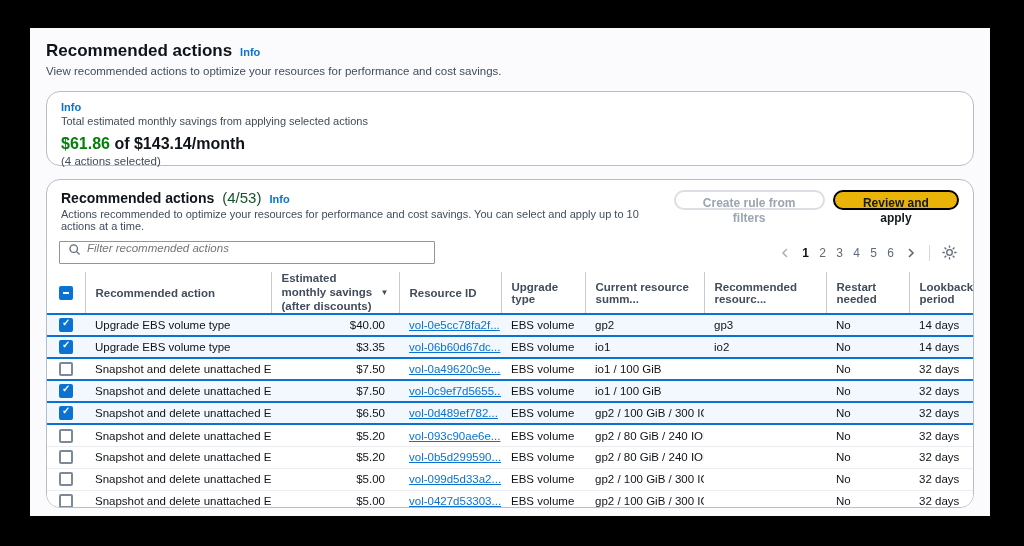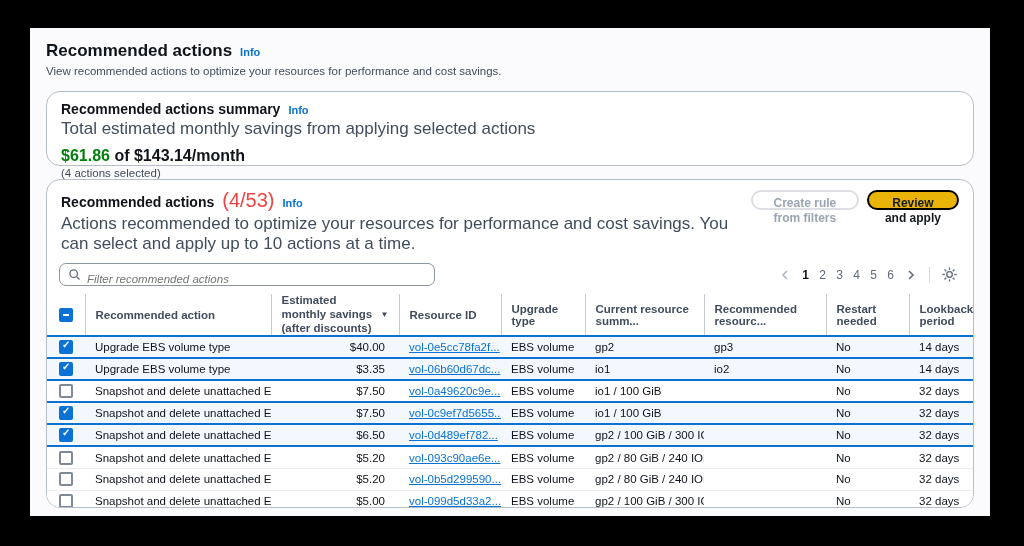--- a/index.html
+++ b/index.html
@@ -14,41 +14,41 @@
   .page-title { font-size:17px; font-weight:700; color:#0f141a; }
   .info-link { font-size:11px; font-weight:700; color:#0972d3; cursor:pointer; }
   .page-desc { margin-top:4px; font-size:11.5px; color:#414d5c; }
 
   
   .card { background:#fff; border:1px solid #b6bec9; border-radius:14px;
     margin:0 16px; }
   .summary-card { margin-top:14px; padding:9px 14px 10px 14px; height:75px; }
   .card-title-row { display:flex; align-items:baseline; gap:8px; }
   .card-title { font-size:14px; font-weight:700; color:#0f141a; }
-  .card-counter { font-size:20px; font-weight:400; color:#ef4444; }
-  .card-desc { margin-top:2px; font-size:17px; color:#414d5c; }
+  .card-counter { font-size:15px; font-weight:400; color:#14532d; }
+  .card-desc { margin-top:2px; font-size:11px; color:#414d5c; }
   .savings-line { margin-top:8px; font-size:16px; font-weight:700; color:#0f141a; }
   .savings-amount { color:#037f0c; }
   .savings-note { margin-top:2px; font-size:11.5px; color:#414d5c; }
 
   .table-card { margin-top:13px; height:329px; overflow:hidden; padding-top:9px; }
   .table-card-head { display:flex; justify-content:space-between;
     align-items:flex-start; padding:0 14px; }
   .head-buttons { display:flex; gap:8px; align-items:center; margin-top:1px; }
   .btn { border-radius:20px; font-size:12px; font-weight:700; padding:4px 16px;
     height:20px; line-height:15px; cursor:pointer;
     font-family:"Liberation Sans", sans-serif; }
   .btn-secondary { background:#fff; border:2px solid #dcdee3; color:#9aa5b1; }
   .btn-primary { background:#eab308; border:2px solid #000000; color:#141b1f; }
 
   
   .toolbar { display:flex; justify-content:space-between; align-items:center;
     padding:9px 14px 0 12px; }
-  .filter-box { display:flex; align-items:flex-end; gap:6px; width:376px; height:23px;
-    border:1px solid #8c95a1; border-radius:7px; background:#fff; padding:0 8px; }
+  .filter-box { display:flex; align-items:flex-start; gap:6px; width:376px; height:23px;
+    border:1px solid #8c95a1; border-radius:1px; background:#fff; padding:0 8px; }
   .filter-box input { border:none; outline:none; flex:1; font-size:11.5px;
     font-style:italic; color:#656871; background:transparent;
     font-family:"Liberation Sans", sans-serif; }
   .pager { display:flex; align-items:center; gap:3px; }
   .pg-arrow { width:18px; height:18px; display:flex; align-items:center;
     justify-content:center; cursor:pointer; }
   .pg-num { width:17px; height:18px; display:flex; align-items:center;
     justify-content:center; font-size:12px; color:#5f6b7a; cursor:pointer; }
   .pg-num.current { font-weight:700; color:#0f141a; }
   .pg-divider { width:1px; height:16px; background:#d5d9de; margin:0 6px; }
@@ -99,21 +99,20 @@
   <div class="page-header">
     <div class="page-title-row">
       <span class="page-title">Recommended actions</span>
       <span class="info-link">Info</span>
     </div>
     <div class="page-desc">View recommended actions to optimize your resources for performance and cost savings.</div>
   </div>
 
   <div class="card summary-card">
     <div class="card-title-row">
-      <span class="card-title">Recommended actions summary</span>
       <span class="info-link">Info</span>
     </div>
     <div class="card-desc">Total estimated monthly savings from applying selected actions</div>
     <div class="savings-line"><span class="savings-amount">$61.86</span><span> of $143.14/month</span></div>
     <div class="savings-note">(4 actions selected)</div>
   </div>
 
   <div class="card table-card">
     <div class="table-card-head">
       <div>

